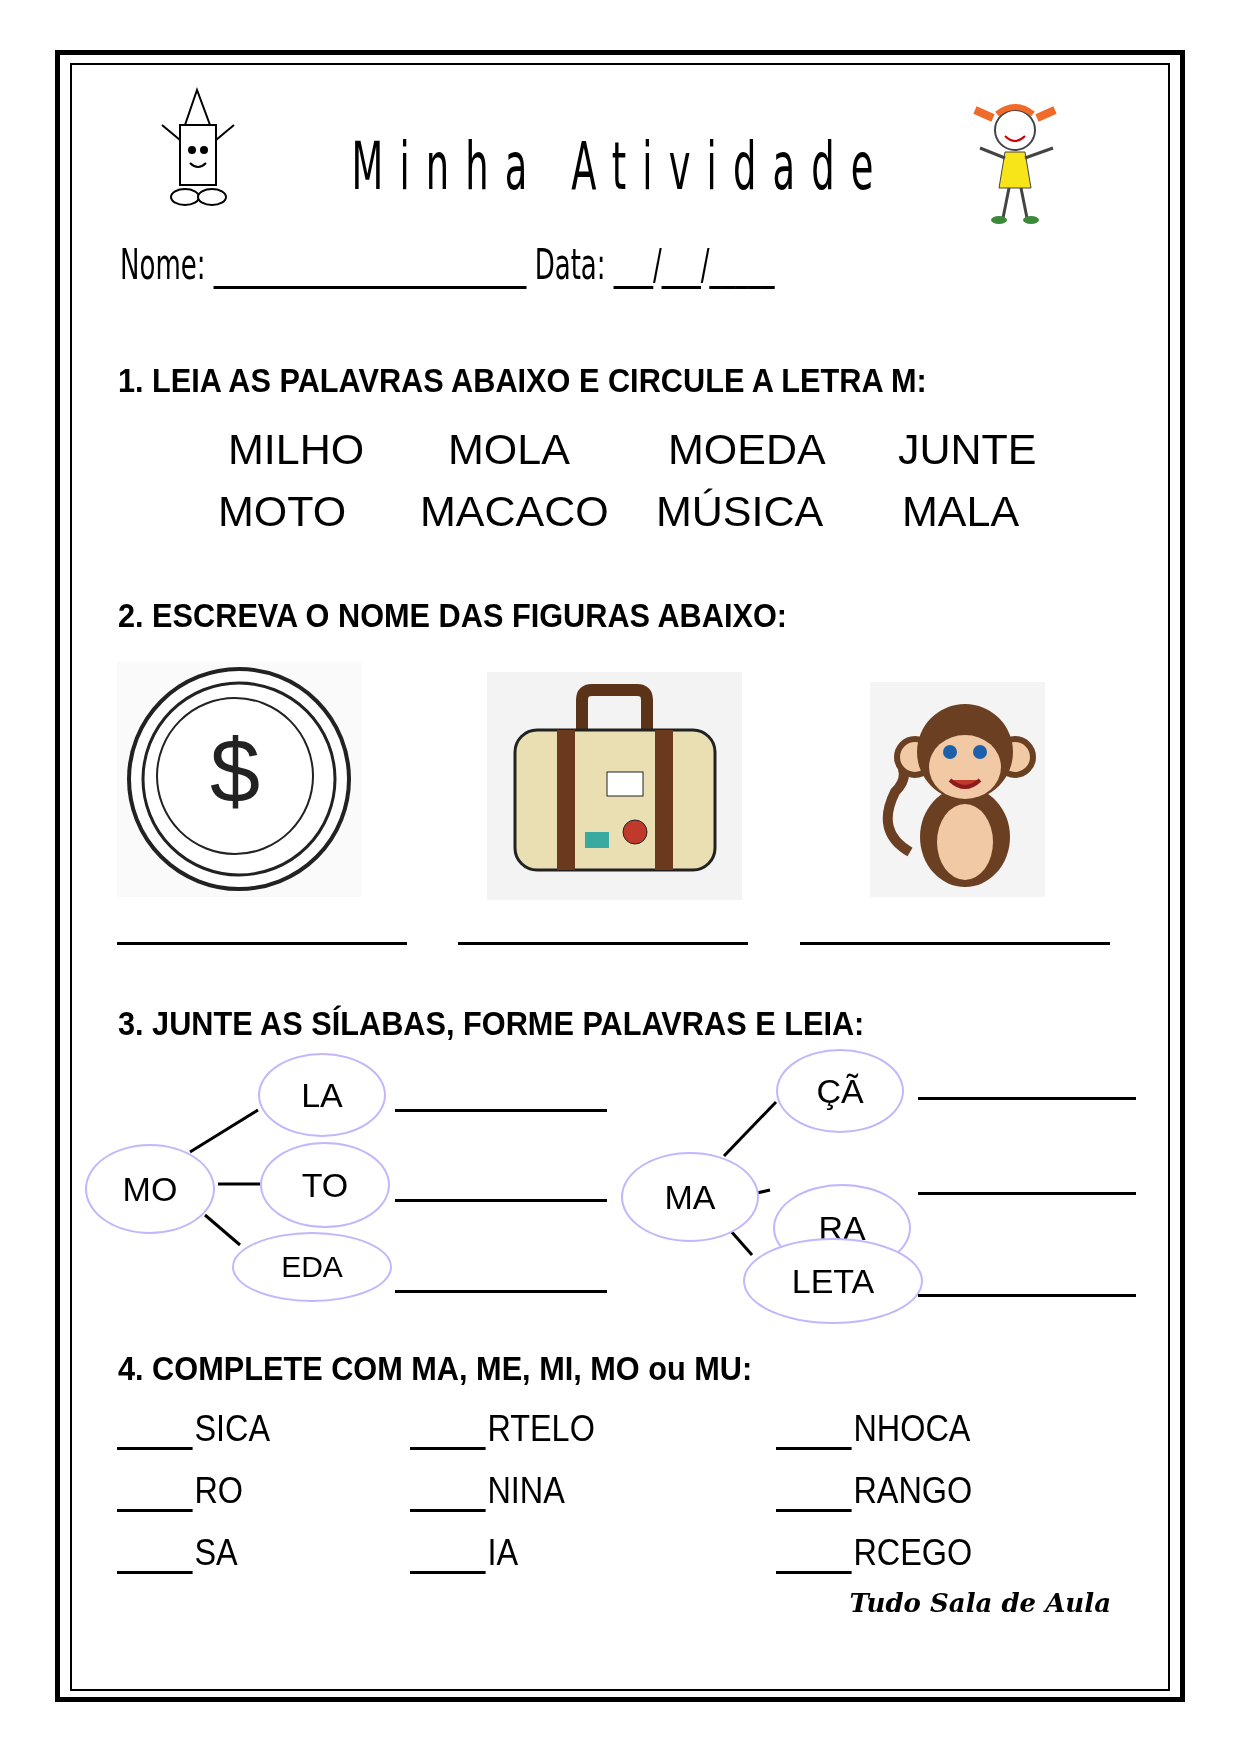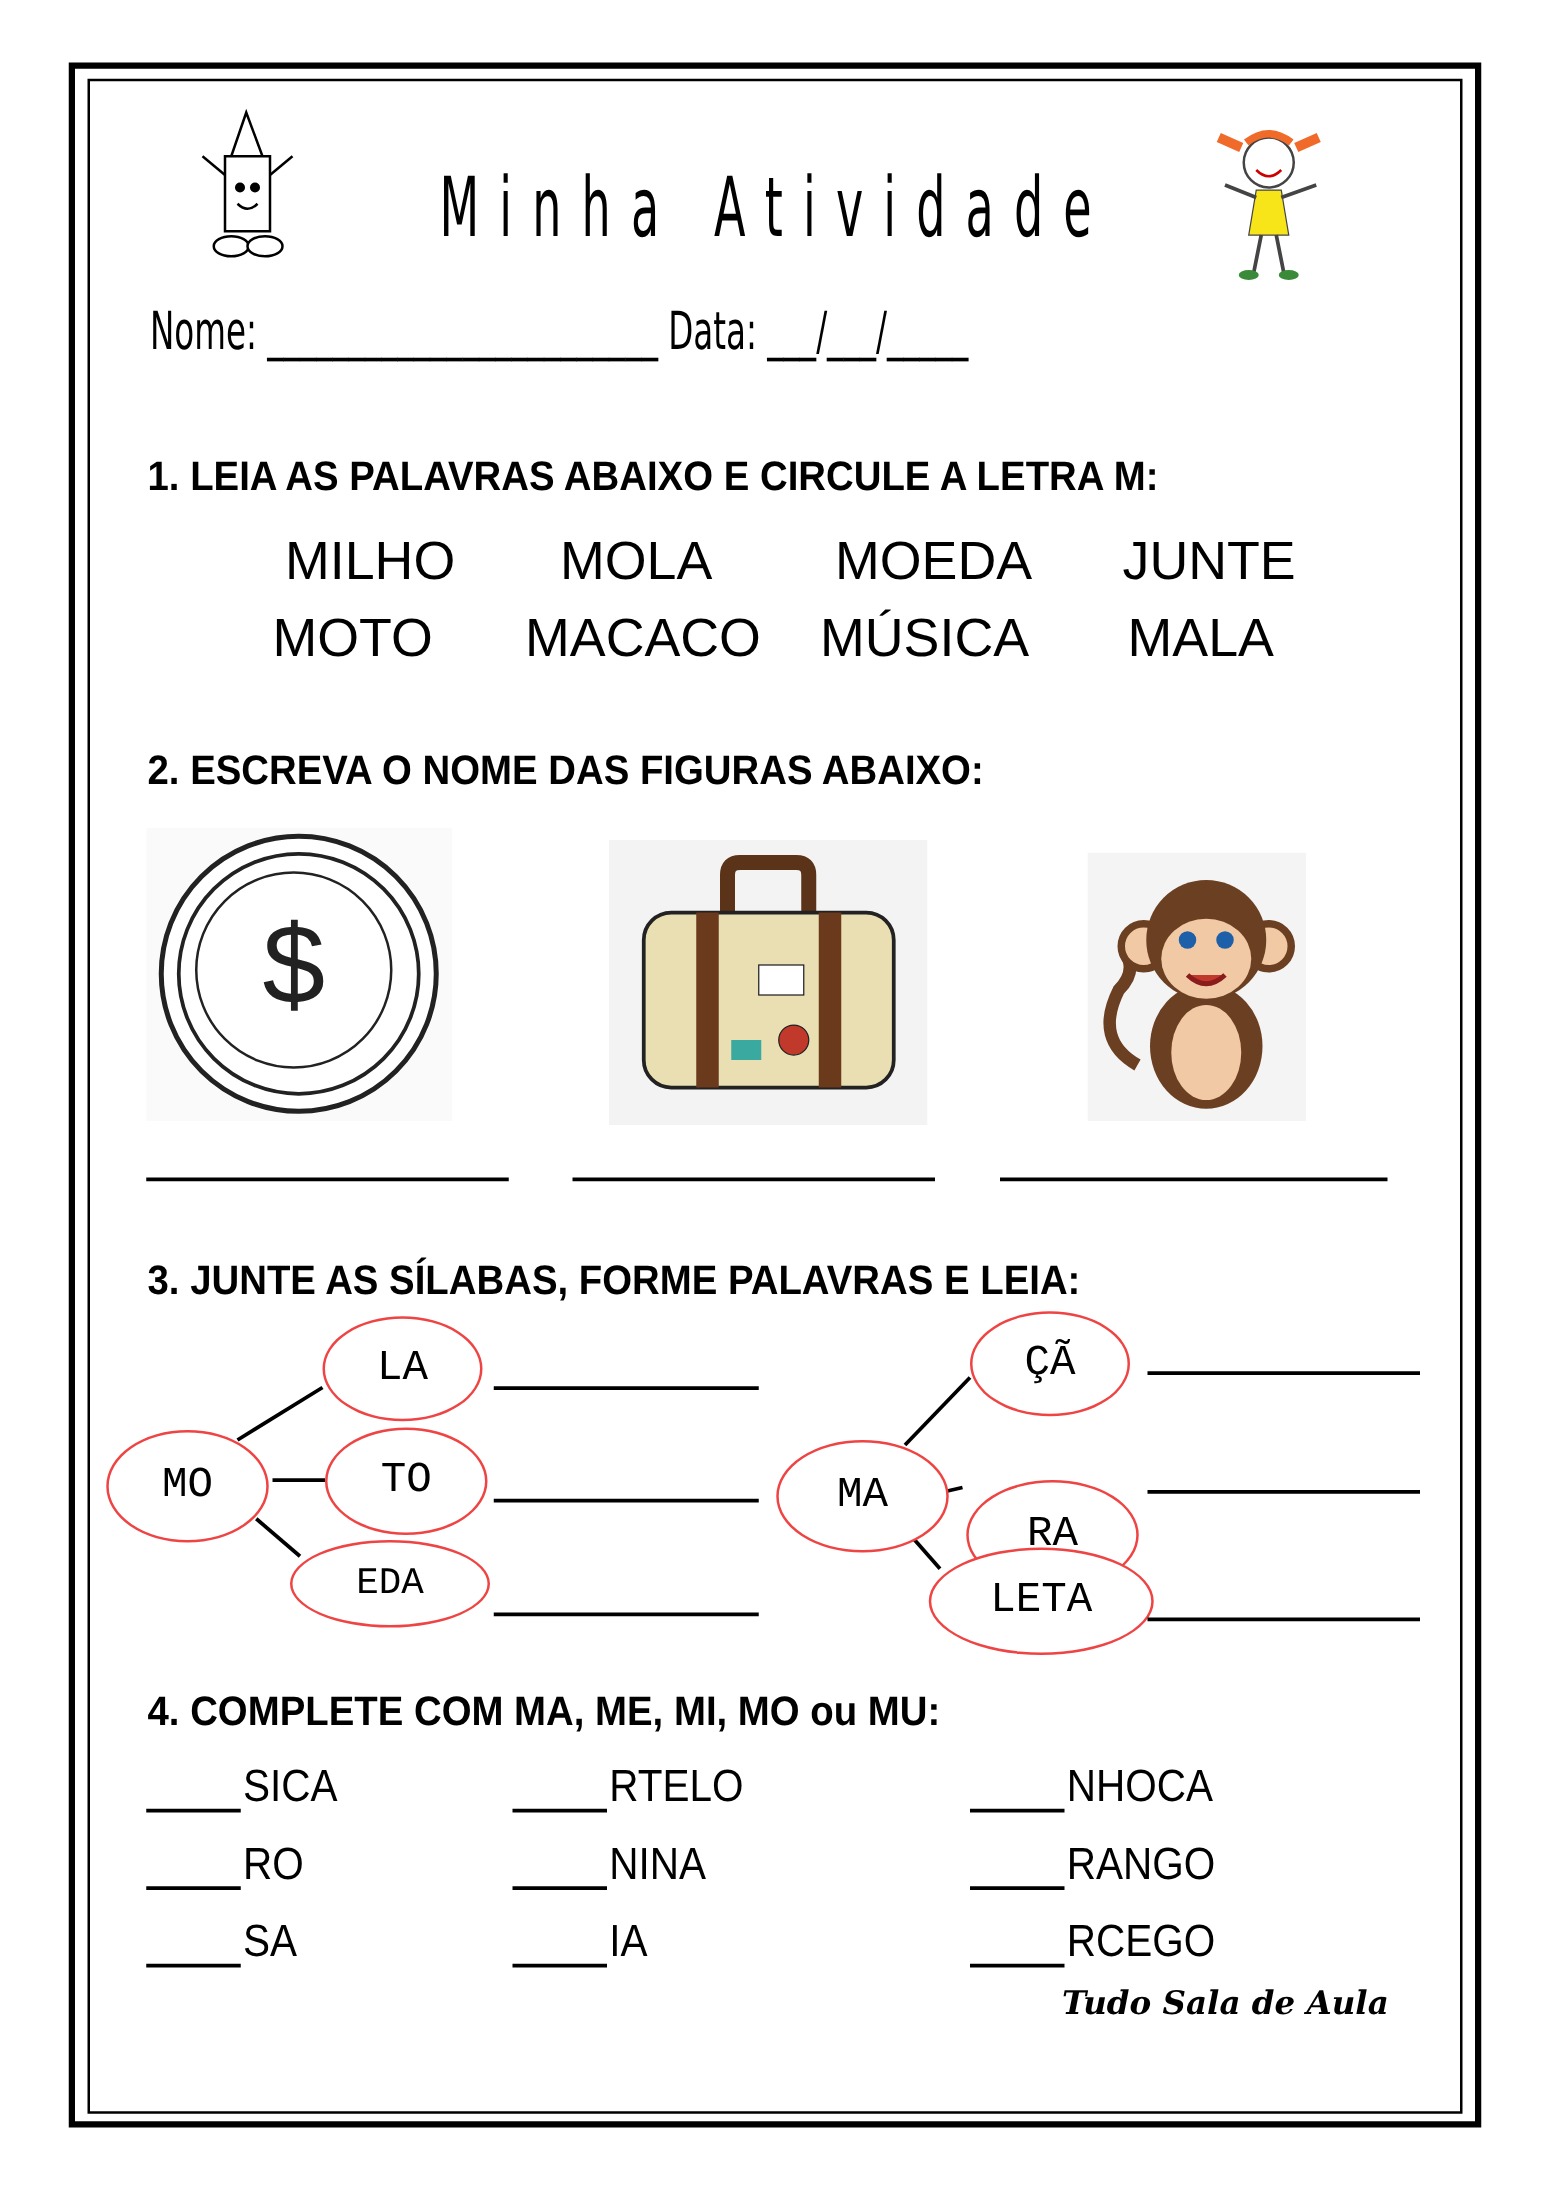--- a/index.html
+++ b/index.html
@@ -7,21 +7,21 @@
   .frame-outer { position:absolute; left:55px; top:50px; width:1130px; height:1652px; border:5px solid #000; box-sizing:border-box; }
   .frame-inner { position:absolute; left:70px; top:63px; width:1100px; height:1628px; border:2px solid #000; box-sizing:border-box; }
   .abs { position:absolute; }
   .title { left:0; width:1241px; top:128px; text-align:center; font-family:"DejaVu Sans Condensed","DejaVu Sans", sans-serif; font-size:66px; letter-spacing:26px; transform:scaleX(0.62); transform-origin:center; font-weight:normal; }
   .nome-line { top:240px; left:120px; font-family:"DejaVu Sans", sans-serif; font-size:42px; transform:scaleX(0.62); transform-origin:left; white-space:nowrap; }
   .h { font-weight:bold; font-size:33px; left:118px; white-space:nowrap; transform:scaleX(0.93); transform-origin:left; }
   .word { font-size:43px; white-space:nowrap; }
   .blank { border-bottom:3px solid #000; }
   .fill { font-size:36px; white-space:nowrap; transform:scaleX(0.9); transform-origin:left; }
   .fill .u { display:inline-block; width:84px; border-bottom:3px solid #000; height:36px; vertical-align:bottom; margin-right:2px; }
-  .ell { position:absolute; border:2px solid #ef4444; border-radius:50%; display:flex; align-items:center; justify-content:center; font-size:34px; background:#fff; box-sizing:border-box;font-family:Liberation Mono, monospace; }
+  .ell { position:absolute; border:2px solid #c4b5fd; border-radius:50%; display:flex; align-items:center; justify-content:center; font-size:34px; background:#fff; box-sizing:border-box; }
   .sig { right:130px; top:1588px; font-family:"DejaVu Serif", serif; font-style:italic; font-weight:bold; font-size:26px; }
 </style>
 </head>
 <body>
 
 <div class="frame-outer"></div>
 <div class="frame-inner"></div>
 
 <svg class="abs" style="left:150px;top:85px" width="95" height="130">
   <polygon points="47,5 35,40 60,40" fill="#fff" stroke="#000" stroke-width="2"></polygon>

